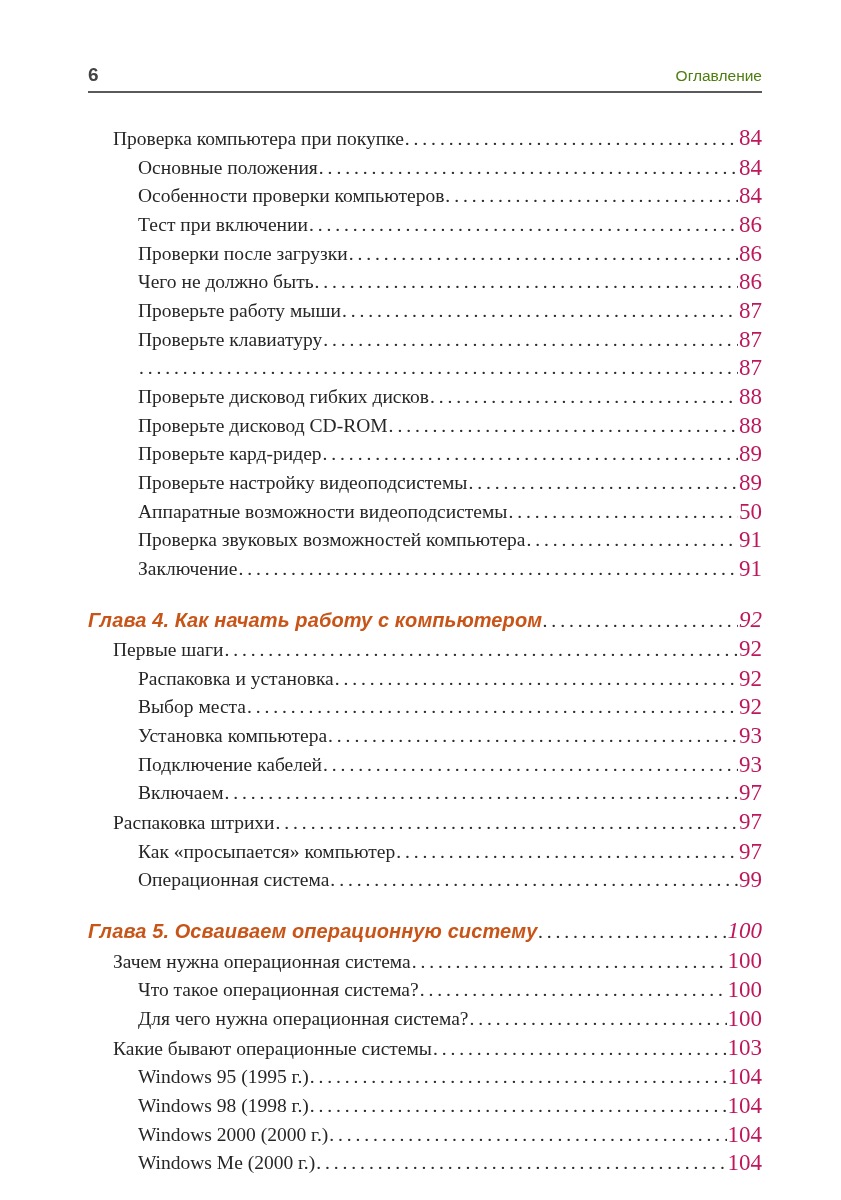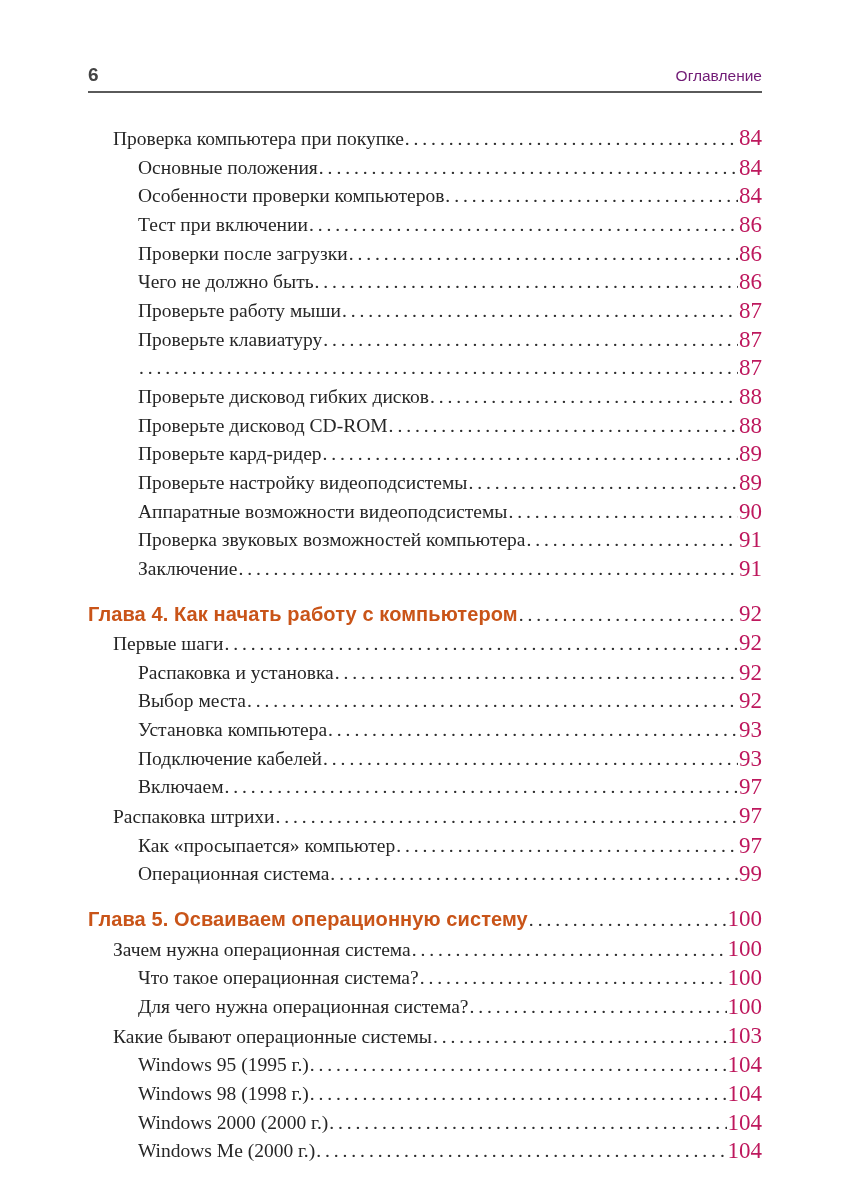--- a/index.html
+++ b/index.html
@@ -25,21 +25,21 @@
     color: #3c3c3c;
   }
   .page-num {
     font-size: 19px;
     font-weight: bold;
     color: #444444;
   }
   .running-title {
     font-size: 15.5px;
     font-weight: normal;
-    color: #701a75;
+    color: #4d7c0f;
   }
   .header-rule {
     border: none;
     border-bottom: 2px solid #5a5a5a;
     margin: 5px 0 0 0;
   }
   
   .toc {
     margin-top: 31px;
   }
@@ -69,21 +69,21 @@
   }
   .row .p {
     flex: 0 0 auto;
     margin-left: 1px;
     font-family: "Liberation Serif", serif;
     font-size: 23px;
     color: #be185d;
   }
   .row.lvl-1 { padding-left: 25px; }
   .row.lvl-2 { padding-left: 50px; align-items: flex-end; }
-  .row.chapter { margin-top: 16px; }
+  .row.chapter { margin-top: 22px; font-style: italic; }
   .row.chapter .t {
     font-family: "Liberation Sans", sans-serif;
     font-weight: bold;
     font-size: 20px;
     color: #c95418;
     letter-spacing: 0.1px;
   }
 </style>
 </head>
 <body>
@@ -155,21 +155,21 @@
     <span class="p">89</span>
   </div>
       <div class="row lvl-2">
     <span class="t">Проверьте настройку видеоподсистемы</span>
     <span class="dots"></span>
     <span class="p">89</span>
   </div>
       <div class="row lvl-2">
     <span class="t">Аппаратные возможности видеоподсистемы</span>
     <span class="dots"></span>
-    <span class="p">90</span>
+    <span class="p">50</span>
   </div>
       <div class="row lvl-2">
     <span class="t">Проверка звуковых возможностей компьютера</span>
     <span class="dots"></span>
     <span class="p">91</span>
   </div>
       <div class="row lvl-2">
     <span class="t">Заключение</span>
     <span class="dots"></span>
     <span class="p">91</span>

